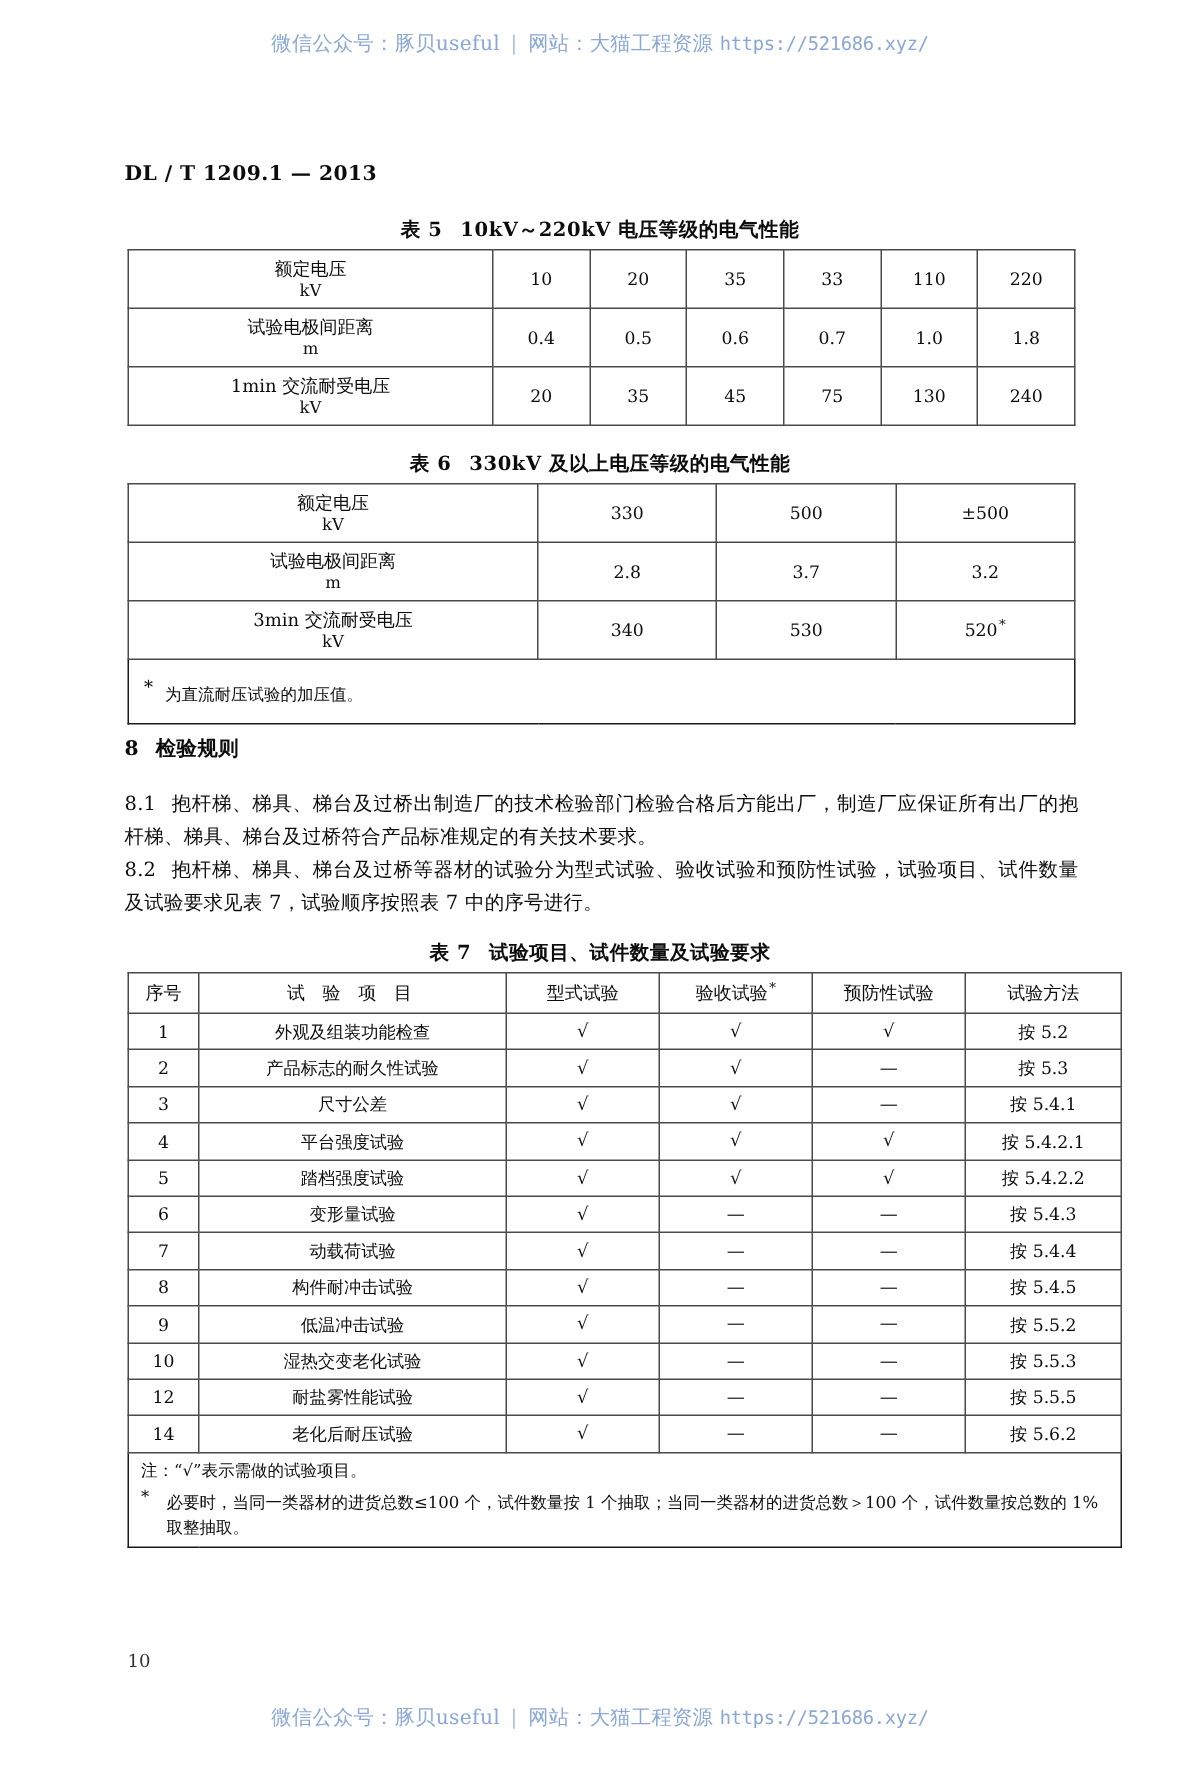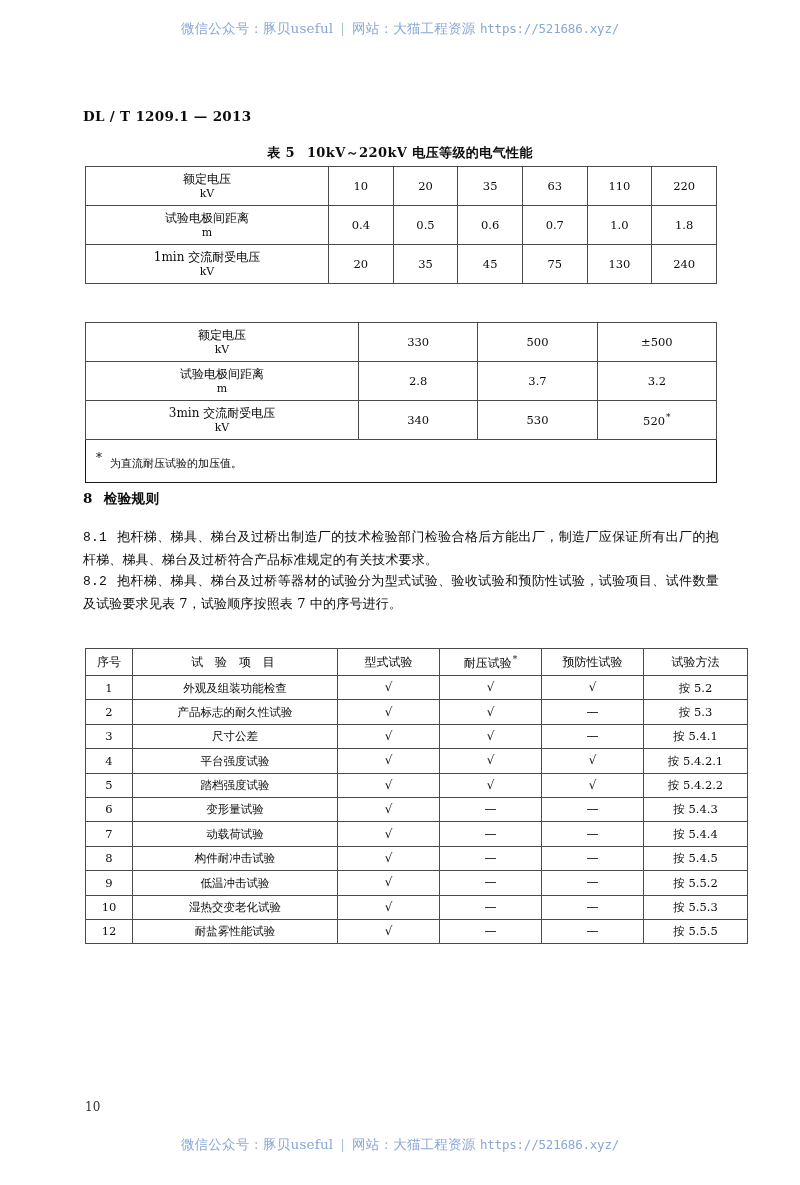--- a/index.html
+++ b/index.html
@@ -147,21 +147,20 @@
     left: 83px;
     width: 636px;
     font-size: 13px;
     line-height: 22px;
     text-align: justify;
     text-justify: inter-ideograph;
     letter-spacing: 0.15px;
   }
   .para .pn {
     margin-right: 10px;
-    font-family: Liberation Mono, monospace;
   }
 
   
   #table7 {
     left: 85px;
     top: 648px;
     width: 632px;
     font-size: 11.5px;
     padding-left: 43px;
   }
@@ -227,21 +226,21 @@
   <table class="tbl" id="table5">
     <tbody>
       <tr>
         <td class="lbl">
           <span>额定电压</span>
           <span class="u">kV</span>
         </td>
         <td>10</td>
         <td>20</td>
         <td>35</td>
-        <td>63</td>
+        <td>33</td>
         <td>110</td>
         <td>220</td>
       </tr>
       <tr>
         <td class="lbl">
           <span>试验电极间距离</span>
           <span class="u">m</span>
         </td>
         <td>0.4</td>
         <td>0.5</td>
@@ -258,20 +257,23 @@
         <td>20</td>
         <td>35</td>
         <td>45</td>
         <td>75</td>
         <td>130</td>
         <td>240</td>
       </tr>
     </tbody>
   </table>
 
+  <div class="tbl-caption" style="top:300px">
+    <span class="num">表 6</span><span>330kV 及以上电压等级的电气性能</span>
+  </div>
 
   <table class="tbl" id="table6">
     <tbody>
       <tr>
         <td class="lbl">
           <span>额定电压</span>
           <span class="u">kV</span>
         </td>
         <td>330</td>
         <td>500</td>
@@ -308,28 +310,31 @@
   </div>
 
   <div class="para" style="top:526px">
     <span class="pn">8.1</span><span>抱杆梯、梯具、梯台及过桥出制造厂的技术检验部门检验合格后方能出厂，制造厂应保证所有出厂的抱杆梯、梯具、梯台及过桥符合产品标准规定的有关技术要求。</span>
   </div>
 
   <div class="para" style="top:570px">
     <span class="pn">8.2</span><span>抱杆梯、梯具、梯台及过桥等器材的试验分为型式试验、验收试验和预防性试验，试验项目、试件数量及试验要求见表 7，试验顺序按照表 7 中的序号进行。</span>
   </div>
 
+  <div class="tbl-caption" style="top:626px">
+    <span class="num">表 7</span><span>试验项目、试件数量及试验要求</span>
+  </div>
 
   <table class="tbl" id="table7">
     <tbody id="table7-body">
       <tr class="hdr">
         <td class="c-no">序号</td>
         <td class="c-item spaced">试 验 项 目</td>
         <td class="c-mark">型式试验</td>
-        <td class="c-mark"><span>耐压试验</span><sup class="star-sup">*</sup></td>
+        <td class="c-mark"><span>验收试验</span><sup class="star-sup">*</sup></td>
         <td class="c-mark">预防性试验</td>
         <td class="c-method">试验方法</td>
       </tr>
 
       <tr>
           <td class="c-no">1</td>
           <td class="c-item">外观及组装功能检查</td>
           <td class="c-mark tick">√</td>
           <td class="c-mark tick">√</td>
           <td class="c-mark tick">√</td>
@@ -408,20 +413,34 @@
           <td class="c-method method">按 5.5.3</td>
         </tr>
         <tr>
           <td class="c-no">12</td>
           <td class="c-item">耐盐雾性能试验</td>
           <td class="c-mark tick">√</td>
           <td class="c-mark tick">—</td>
           <td class="c-mark tick">—</td>
           <td class="c-method method">按 5.5.5</td>
         </tr>
+        <tr>
+          <td class="c-no">14</td>
+          <td class="c-item">老化后耐压试验</td>
+          <td class="c-mark tick">√</td>
+          <td class="c-mark tick">—</td>
+          <td class="c-mark tick">—</td>
+          <td class="c-method method">按 5.6.2</td>
+        </tr>
+        <tr class="notes">
+        <td colspan="6">
+          <span class="note-line">注：“√”表示需做的试验项目。</span>
+          <span class="note-line indent"><span class="note-star">*</span><span>必要时，当同一类器材的进货总数≤100 个，试件数量按 1 个抽取；当同一类器材的进货总数＞100 个，试件数量按总数的 1%取整抽取。</span></span>
+        </td>
+      </tr>
     </tbody>
   </table>
 
   <div class="page-no">10</div>
 
   <div class="watermark" id="wm-bottom">
     <span>微信公众号：</span><span>豚贝useful</span><span class="sep">|</span><span>网站：</span><span>大猫工程资源</span> <span class="url">https://521686.xyz/</span>
   </div>
 
 </div>

